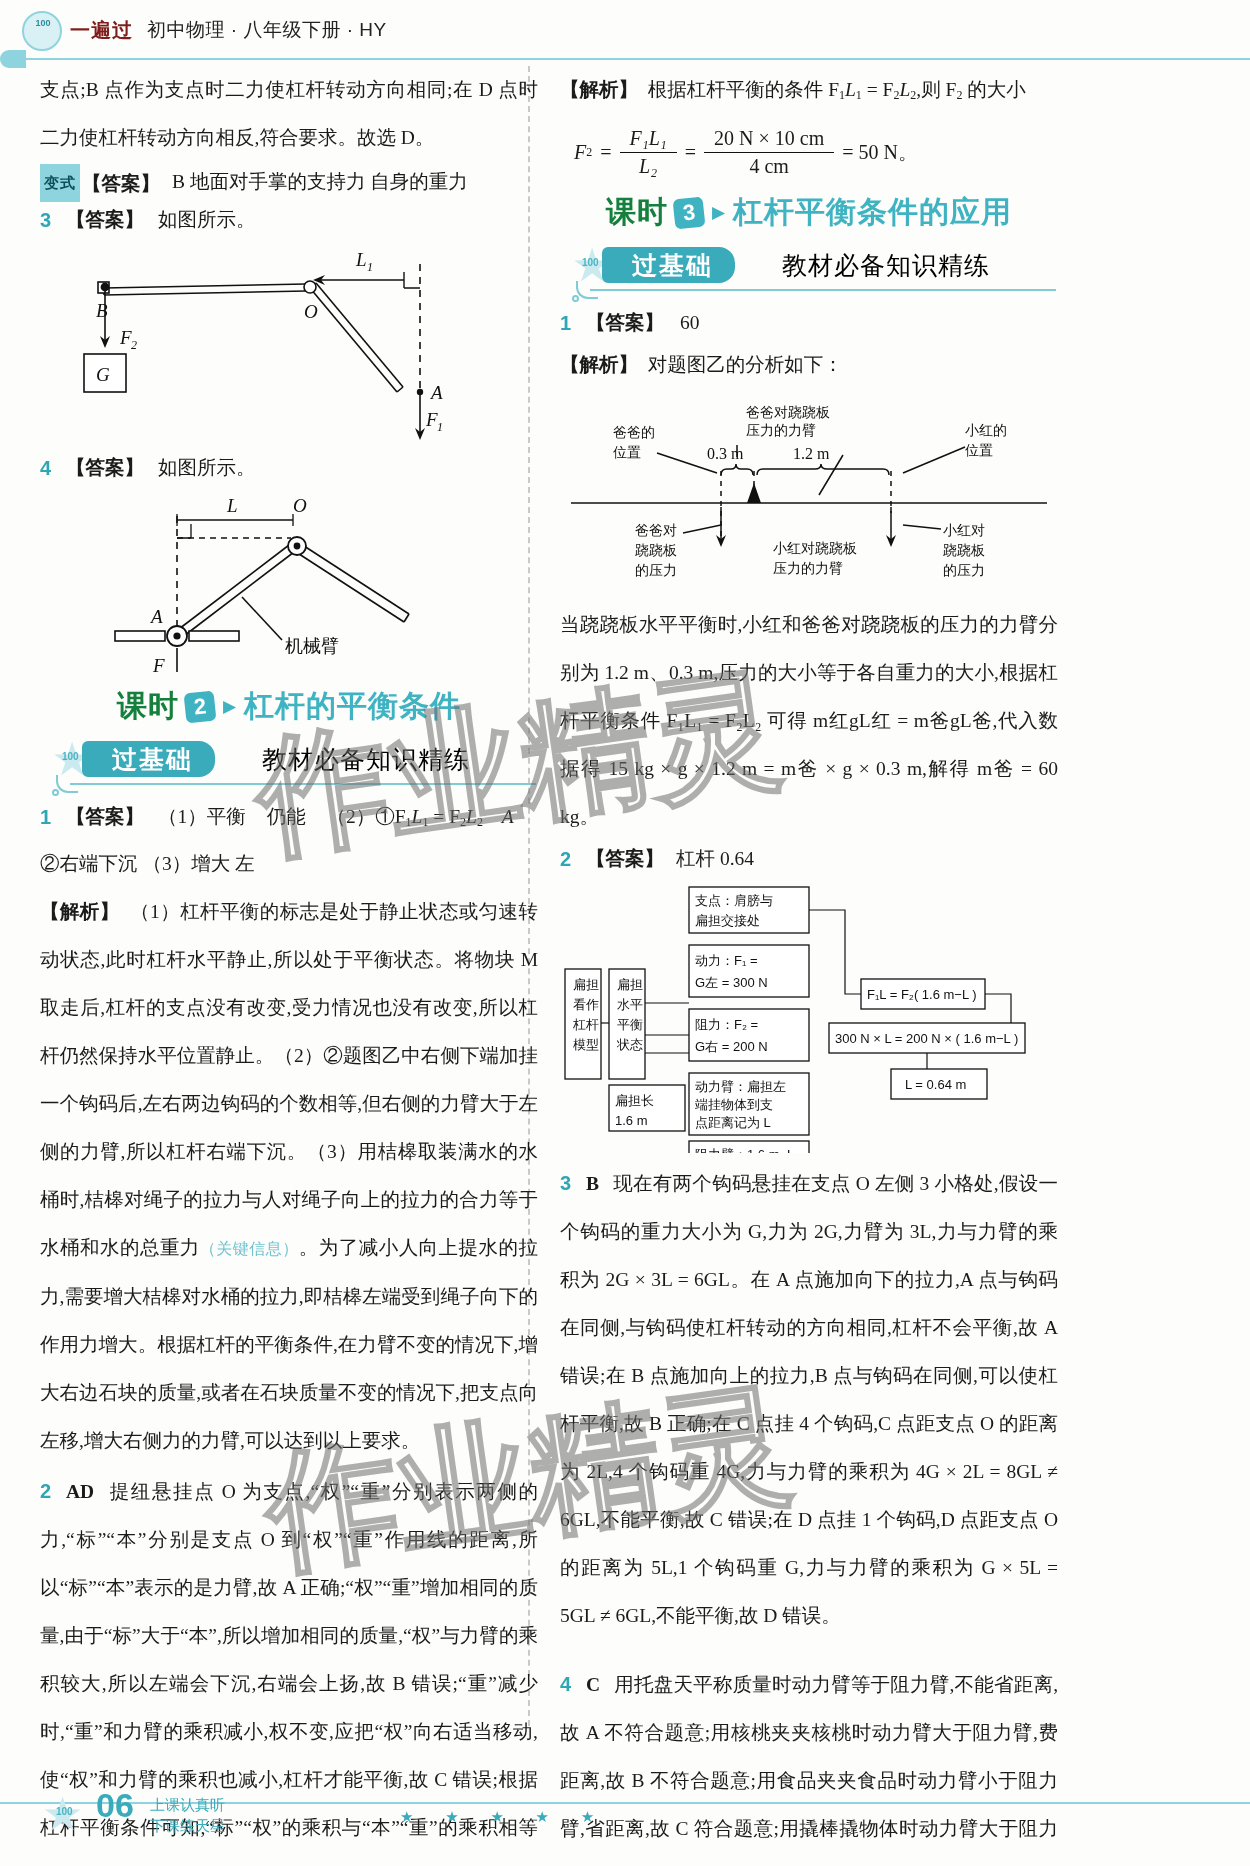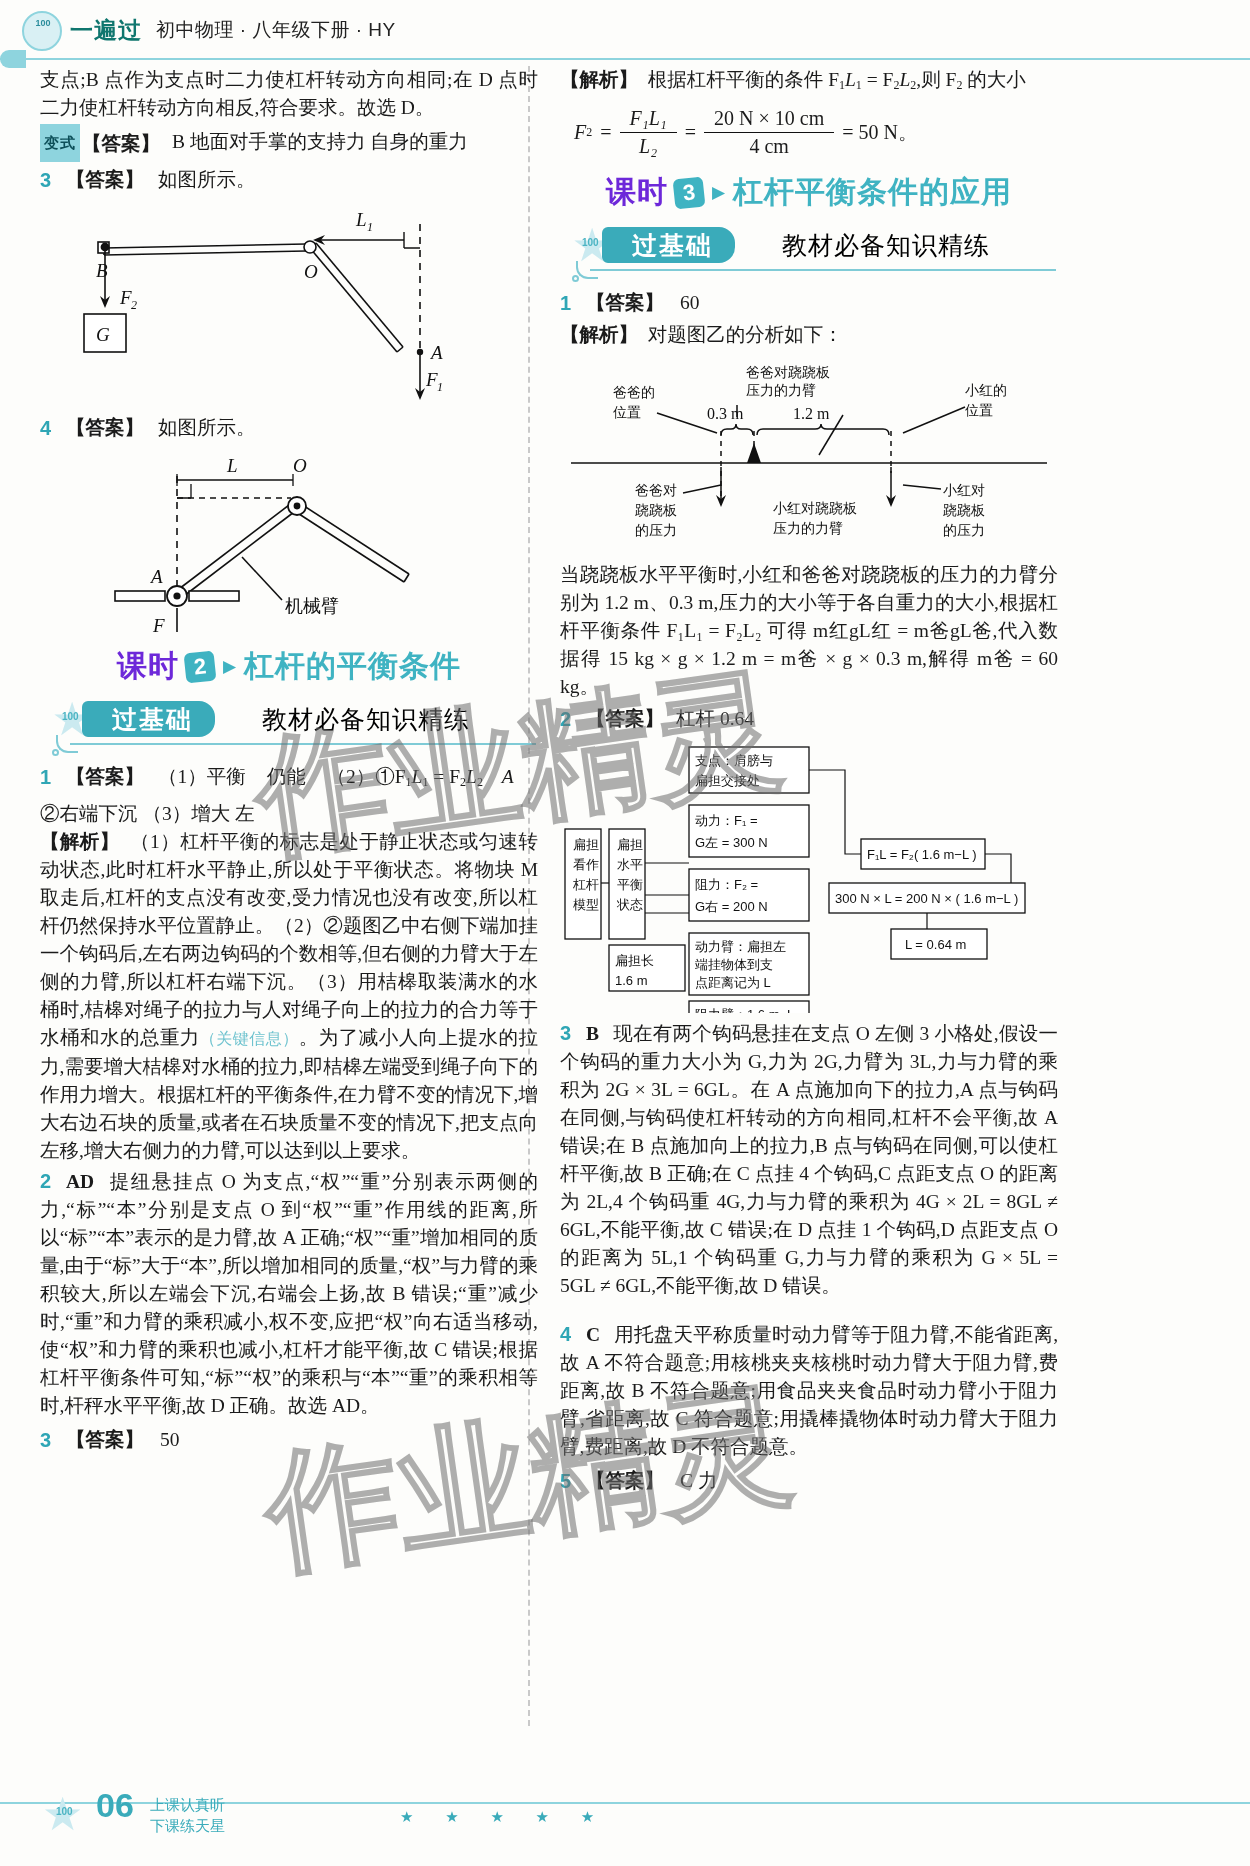--- a/index.html
+++ b/index.html
@@ -26,21 +26,21 @@
   .hdr-badge .circ {
     position:absolute; left:2px; top:2px; width:40px; height:40px;
     border-radius:50%; background:#d9f0f4; border:2px solid #8ed4de;
   }
   .hdr-badge .txt {
     position:absolute; left:0; top:9px; width:46px; text-align:center;
     font-size:9px; color:#2b8d9c; font-family:"Liberation Sans",sans-serif; font-weight:bold;
   }
   .hdr-brand {
     font-family:"Liberation Sans",sans-serif;
-    font-size:23px; font-weight:bold; color:#0f766e; letter-spacing:1px;
+    font-size:20px; font-weight:bold; color:#7f1d1d; letter-spacing:1px;
     margin-left:4px;
   }
   .hdr-sub {
     font-family:"Liberation Sans",sans-serif;
     font-size:19px; color:#222; margin-left:14px; letter-spacing:.5px;
   }
   .hdr-rule {
     position:absolute; left:0; top:58px; width:1250px; height:2px; background:#8ed4de;
   }
   .hdr-rule-cap {
@@ -54,21 +54,21 @@
   .col-left  { left:40px; }
   .col-right { left:560px; }
   .col-divider {
     position:absolute; left:528px; top:66px; width:0; height:1660px;
     border-left:2px dashed #c9c9c9;
   }
 
   p.body {
     margin:0 0 0 0;
     font-size:19.5px;
-    line-height:28px;
+    line-height:48px;
     text-align:justify;
     text-justify:inter-ideograph;
     letter-spacing:0px;
   }
   .ital { font-style:italic; }
   .sub { font-size:12px; vertical-align:-3px; }
 
   .qrow { display:flex; align-items:flex-start; font-size:19.5px; line-height:36px; }
   .qnum {
     color:#2fa6b5; font-family:"Liberation Sans",sans-serif; font-weight:bold;
@@ -83,21 +83,21 @@
   }
   .keyinfo { color:#6fc3cf; font-size:16px; }
 
   
   .kehead {
     display:flex; align-items:center; justify-content:center;
     margin:14px 0 6px 0;
   }
   .kehead .k1 {
     font-family:"Liberation Sans",sans-serif; font-weight:bold;
-    font-size:30px; color:#6d28d9; letter-spacing:1px;
+    font-size:30px; color:#15803d; letter-spacing:1px;
   }
   .kehead .kbadge {
     display:inline-block; width:30px; height:30px; margin:0 6px;
     background:#3fb3c2; color:#fff; border-radius:6px;
     font-family:"Liberation Sans",sans-serif; font-weight:bold; font-size:22px;
     text-align:center; line-height:30px; transform:rotate(-6deg);
   }
   .kehead .karrow { color:#3fb3c2; font-size:17px; margin:0 8px 0 2px; }
   .kehead .k2 {
     font-family:"Liberation Sans",sans-serif; font-weight:bold;

